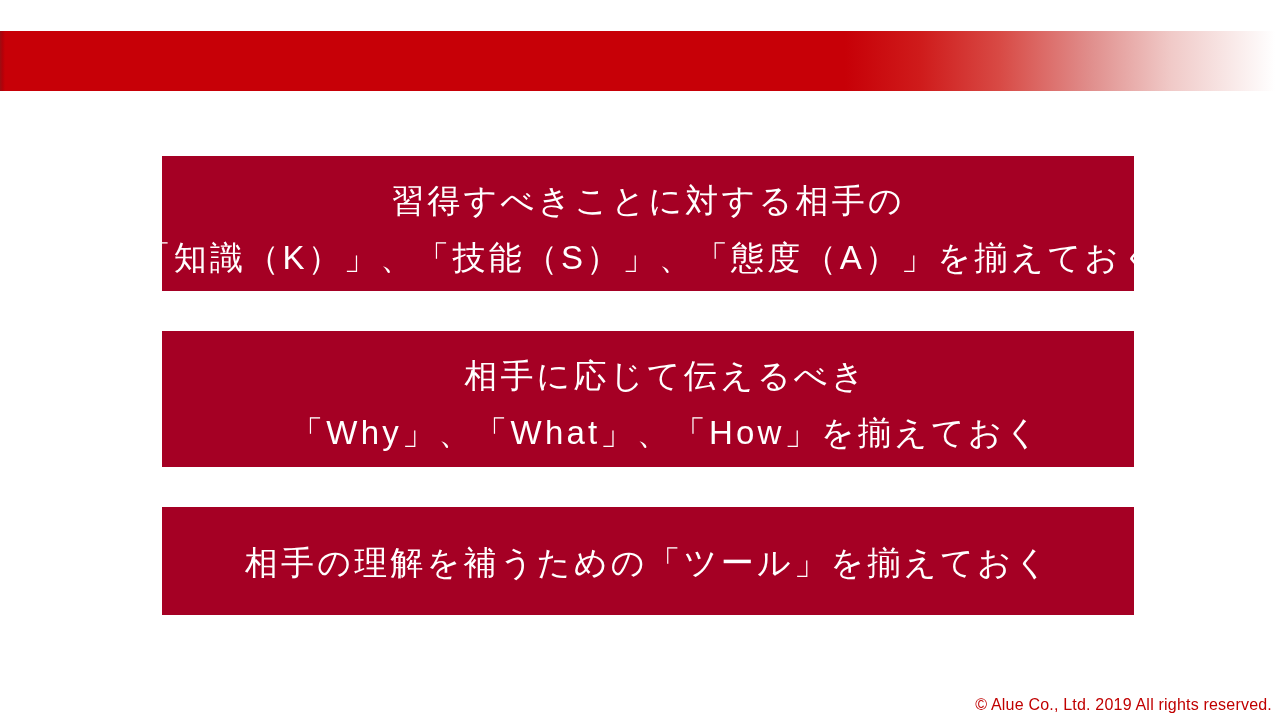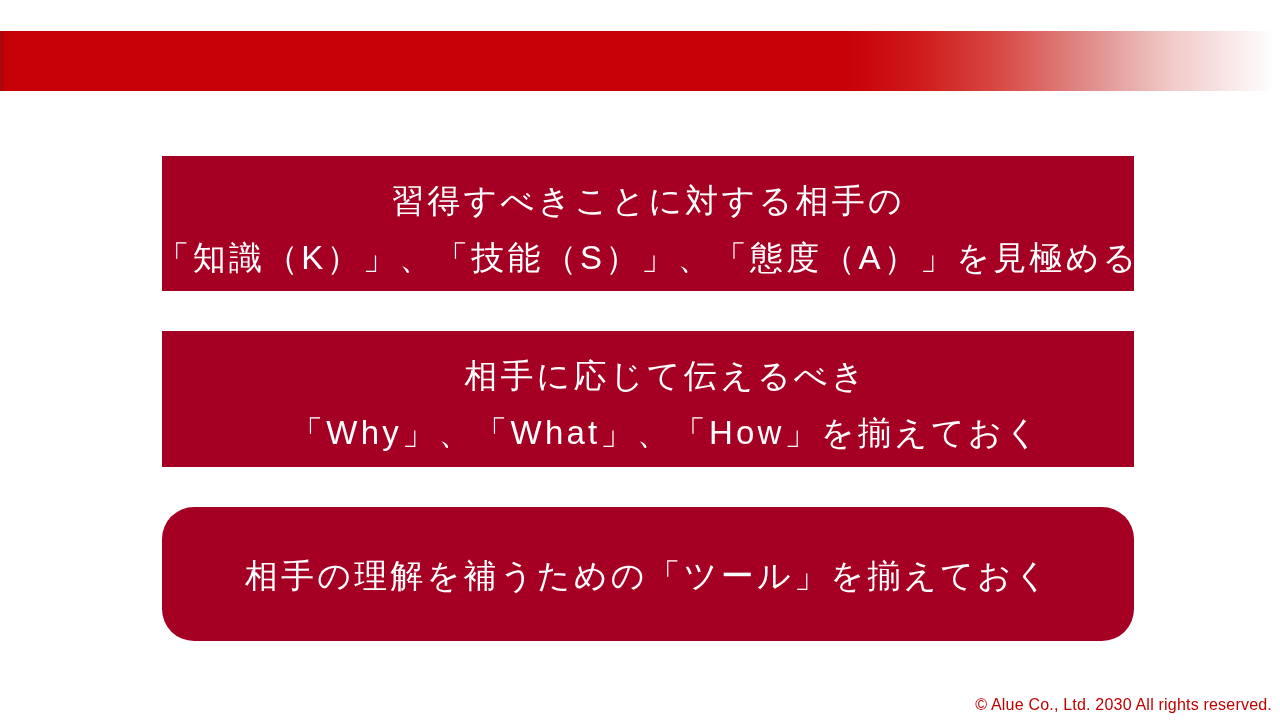--- a/index.html
+++ b/index.html
@@ -83,21 +83,21 @@
     white-space: nowrap;
     font-size: 33px;
     letter-spacing: 3.2px;
     line-height: 45px;
     font-weight: 400;
     margin-top: 12px;
   }
 
   #box-1 { top: 156px;  height: 135px; }
   #box-2 { top: 331px;  height: 136px; padding-left: 36px; }
-  #box-3 { top: 507px;  height: 134px; border-radius: 32px; }
+  #box-3 { top: 507px;  height: 108px; }
 
   #box-1 .lines, #box-2 .lines {
     padding-bottom: 2px;
   }
   #box-3 .lines {
     padding-bottom: 10px;
   }
 
   
   .footer {
@@ -114,32 +114,32 @@
 <body>
 
 <div id="slide">
 
   <div class="title-bar"></div>
   <div class="title-bar-edge"></div>
 
   <div class="point-box" id="box-1">
     <div class="lines">
       <span class="line">習得すべきことに対する相手の</span>
-      <span class="line">「知識（K）」、「技能（S）」、「態度（A）」を見極める</span>
+      <span class="line">「知識（K）」、「技能（S）」、「態度（A）」を揃えておく</span>
     </div>
   </div>
 
   <div class="point-box" id="box-2">
     <div class="lines">
       <span class="line">相手に応じて伝えるべき</span>
       <span class="line">「Why」、「What」、「How」を揃えておく</span>
     </div>
   </div>
 
   <div class="point-box" id="box-3">
     <div class="lines">
       <span class="line">相手の理解を補うための「ツール」を揃えておく</span>
     </div>
   </div>
 
-  <div class="footer">© Alue Co., Ltd.  2030  All rights reserved.</div>
+  <div class="footer">© Alue Co., Ltd.  2019  All rights reserved.</div>
 
 </div>
 
 </body></html>

